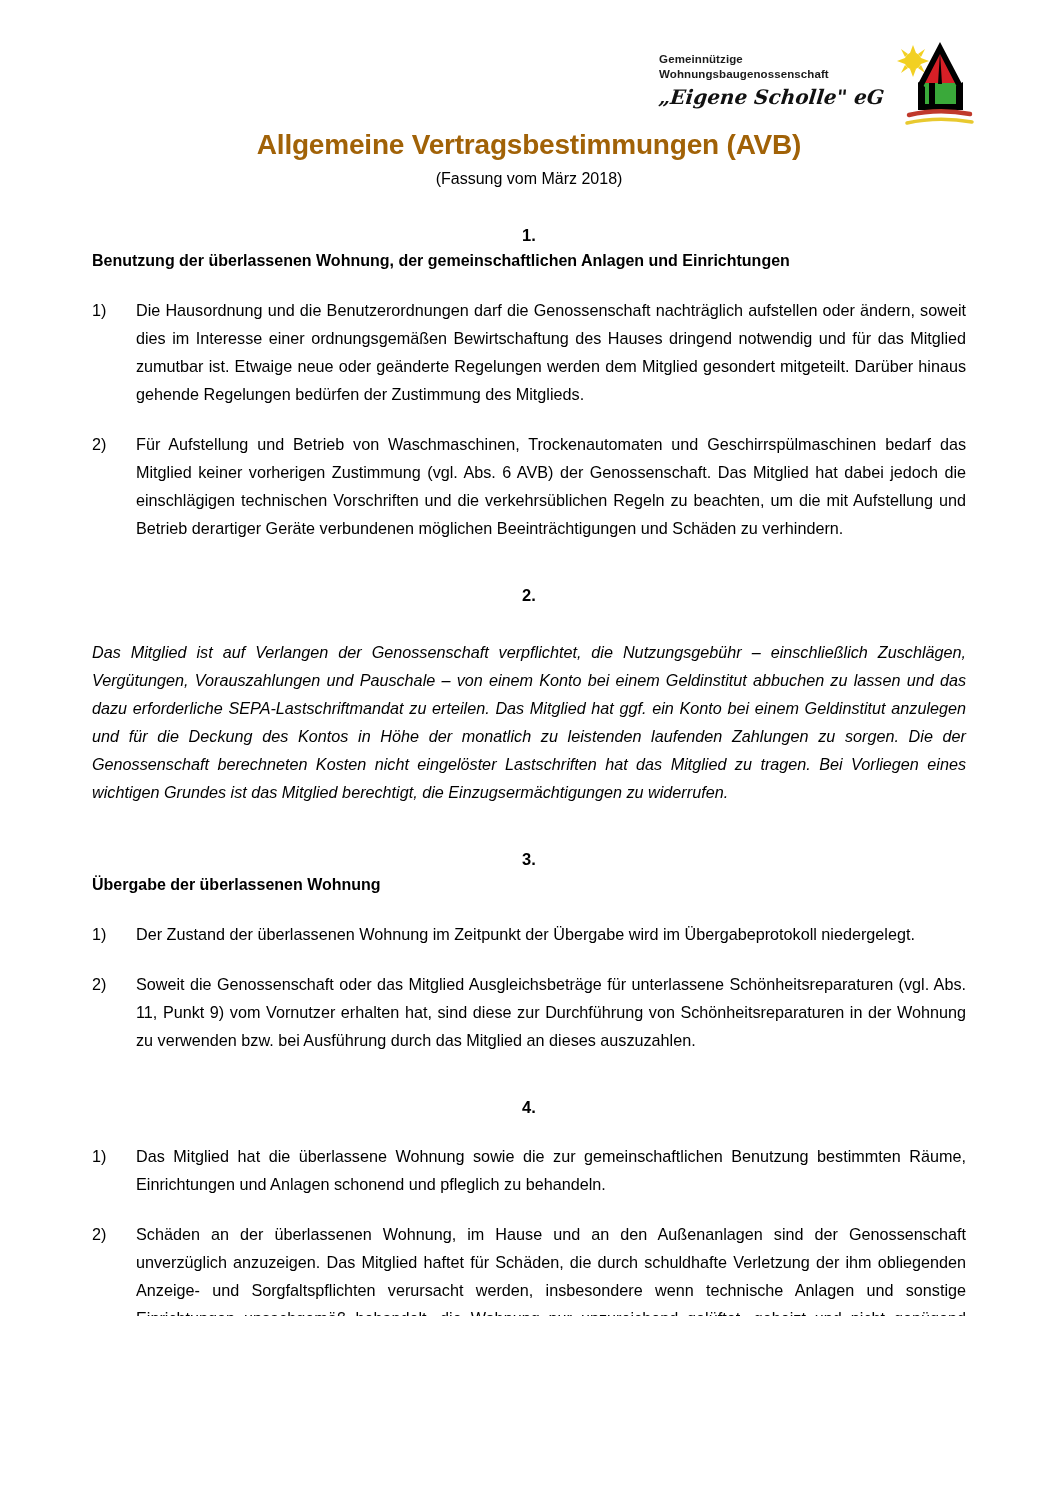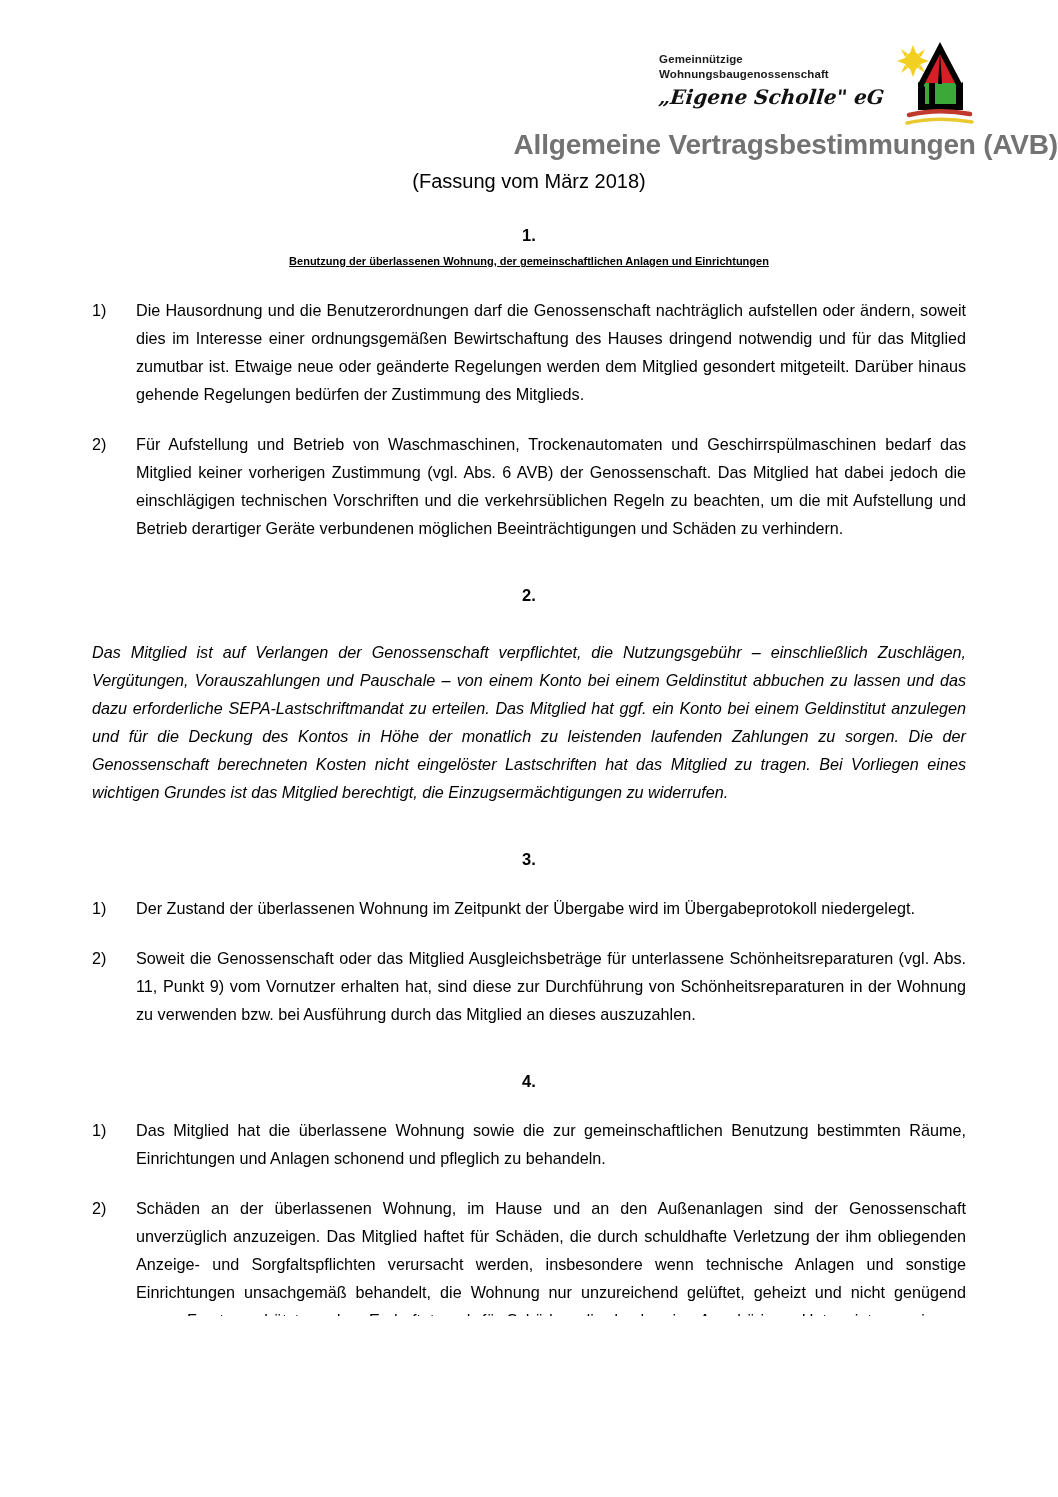--- a/index.html
+++ b/index.html
@@ -60,58 +60,56 @@
     height: 92px;
     flex: 0 0 auto;
   }
 
   
   .doc-title {
     position: absolute;
     top: 129px;
     left: 0;
     width: 1058px;
-    text-align: right;
+    text-align: center;
     font-size: 28px;
     font-weight: bold;
     letter-spacing: -0.2px;
-    color: #737373;
+    color: #a16207;
   }
   .doc-subtitle {
     position: absolute;
     top: 170px;
     left: 0;
     width: 1058px;
     text-align: center;
-    font-size: 20px;
+    font-size: 16px;
     color: #000;
   }
 
   
   .content {
     position: absolute;
     top: 222px;
     left: 92px;
     width: 874px;
   }
 
   .sect-num {
     text-align: center;
     font-size: 16.5px;
     font-weight: bold;
     margin: 0;
     line-height: 26px;
   }
   .sect-title {
-    text-align: center;
-    font-size: 11px;
+    font-size: 16px;
     font-weight: bold;
     margin: 0 0 0 0;
     line-height: 26px;
-    text-decoration: underline;
   }
 
   .para {
     display: flex;
     align-items: flex-start;
     margin-top: 22px;
     font-size: 16.2px;
     line-height: 28px;
   }
   .para .marker {
@@ -212,20 +210,21 @@
       <span class="ptext">Für Aufstellung und Betrieb von Waschmaschinen, Trockenautomaten und Geschirrspülmaschinen bedarf das Mitglied keiner vorherigen Zustimmung (vgl. Abs. 6 AVB) der Genossenschaft. Das Mitglied hat dabei jedoch die einschlägigen technischen Vorschriften und die verkehrsüblichen Regeln zu beachten, um die mit Aufstellung und Betrieb derartiger Geräte verbundenen möglichen Beeinträchtigungen und Schäden zu verhindern.</span>
     </div>
 
     <div class="sect-head">
       <div class="sect-num">2.</div>
     </div>
     <div class="plain">Das Mitglied ist auf Verlangen der Genossenschaft verpflichtet, die Nutzungsgebühr – einschließlich Zuschlägen, Vergütungen, Vorauszahlungen und Pauschale – von einem Konto bei einem Geldinstitut abbuchen zu lassen und das dazu erforderliche SEPA-Lastschriftmandat zu erteilen. Das Mitglied hat ggf. ein Konto bei einem Geldinstitut anzulegen und für die Deckung des Kontos in Höhe der monatlich zu leistenden laufenden Zahlungen zu sorgen. Die der Genossenschaft berechneten Kosten nicht eingelöster Lastschriften hat das Mitglied zu tragen. Bei Vorliegen eines wichtigen Grundes ist das Mitglied berechtigt, die Einzugsermächtigungen zu widerrufen.</div>
 
     <div class="sect-head">
       <div class="sect-num">3.</div>
+      <div class="sect-title">Übergabe der überlassenen Wohnung</div>
     </div>
     <div class="para">
       <span class="marker">1)</span>
       <span class="ptext">Der Zustand der überlassenen Wohnung im Zeitpunkt der Übergabe wird im Übergabeprotokoll niedergelegt.</span>
     </div>
     <div class="para">
       <span class="marker">2)</span>
       <span class="ptext">Soweit die Genossenschaft oder das Mitglied Ausgleichsbeträge für unterlassene Schönheitsreparaturen (vgl. Abs. 11, Punkt 9) vom Vornutzer erhalten hat, sind diese zur Durchführung von Schönheitsreparaturen in der Wohnung zu verwenden bzw. bei Ausführung durch das Mitglied an dieses auszuzahlen.</span>
     </div>
 

